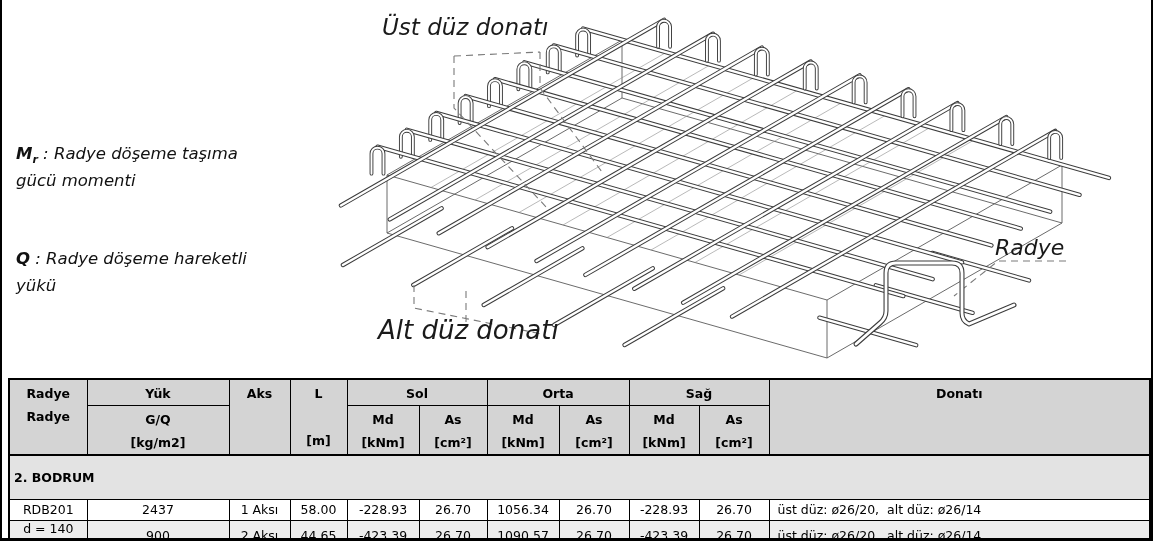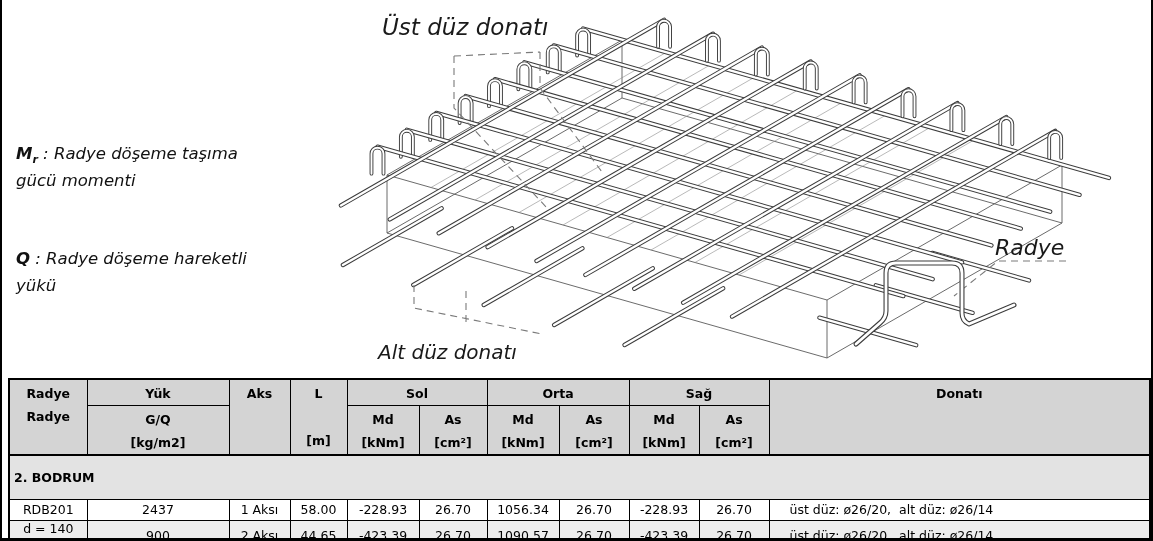--- a/index.html
+++ b/index.html
@@ -18,42 +18,42 @@
   }
   .legend-item b{font-weight:bold;}
   .legend-item sub{font-size:11px; font-weight:bold;}
   .legend-sep{white-space:pre;}
   
   #art{position:absolute; left:0; top:0; pointer-events:none;}
   .draw-label{
     position:absolute; font-style:italic; color:#1a1a1a; white-space:nowrap;
   }
   .lbl-ust{left:367px; top:14px; font-size:23px;margin-left:13px;}
-  .lbl-alt{left:376px; top:340px; font-size:20px;}
+  .lbl-alt{left:376px; top:315px; font-size:26px;}
   .lbl-sehpa{left:993px; top:235px; font-size:22px;}
   
   .rtable{
     position:absolute; left:6px; top:378px; width:1141px;
     border-collapse:collapse; table-layout:fixed;
     font-size:12.5px; color:#000;
   }
   .rtable th,.rtable td{border:1px solid var(--border); overflow:hidden;}
   .rtable{border:2px solid var(--border);}
   .rtable thead th{background:var(--header-bg); font-weight:bold; vertical-align:top; padding:2px 2px 0 2px;margin-top:18px;}
   .rtable thead{border-bottom:2px solid var(--border);}
   tr.h1{height:25px;} tr.h2{height:25px;} tr.h3{height:24px;}
   .vspread{display:flex; flex-direction:column; justify-content:space-between; height:100%;}
   .cell-col1 .vspread{justify-content:flex-start;}
   .hline{line-height:23px;}
   .section-row td{
     background:var(--section-bg); font-weight:bold; text-align:left; padding:14px 4px; height:19px;
   }
   .data-row td{height:21px; text-align:center; padding:0 2px; background:#fff;}
   .data-row.stripe td{background:var(--stripe-bg);}
-  .data-row td.donati-cell{text-align:left; padding-left:20px; white-space:pre;}
+  .data-row td.donati-cell{text-align:left; padding-left:8px; white-space:pre;}
 </style>
 </head>
 <body>
 
 <div class="page">
 
   <div class="legend-item" style="top:143px">
     <b><span>M</span><sub>r</sub></b><span class="legend-sep"> : </span><span>Radye döşeme taşıma</span><br><span>gücü momenti</span>
   </div>
   <div class="legend-item" style="top:248px">

